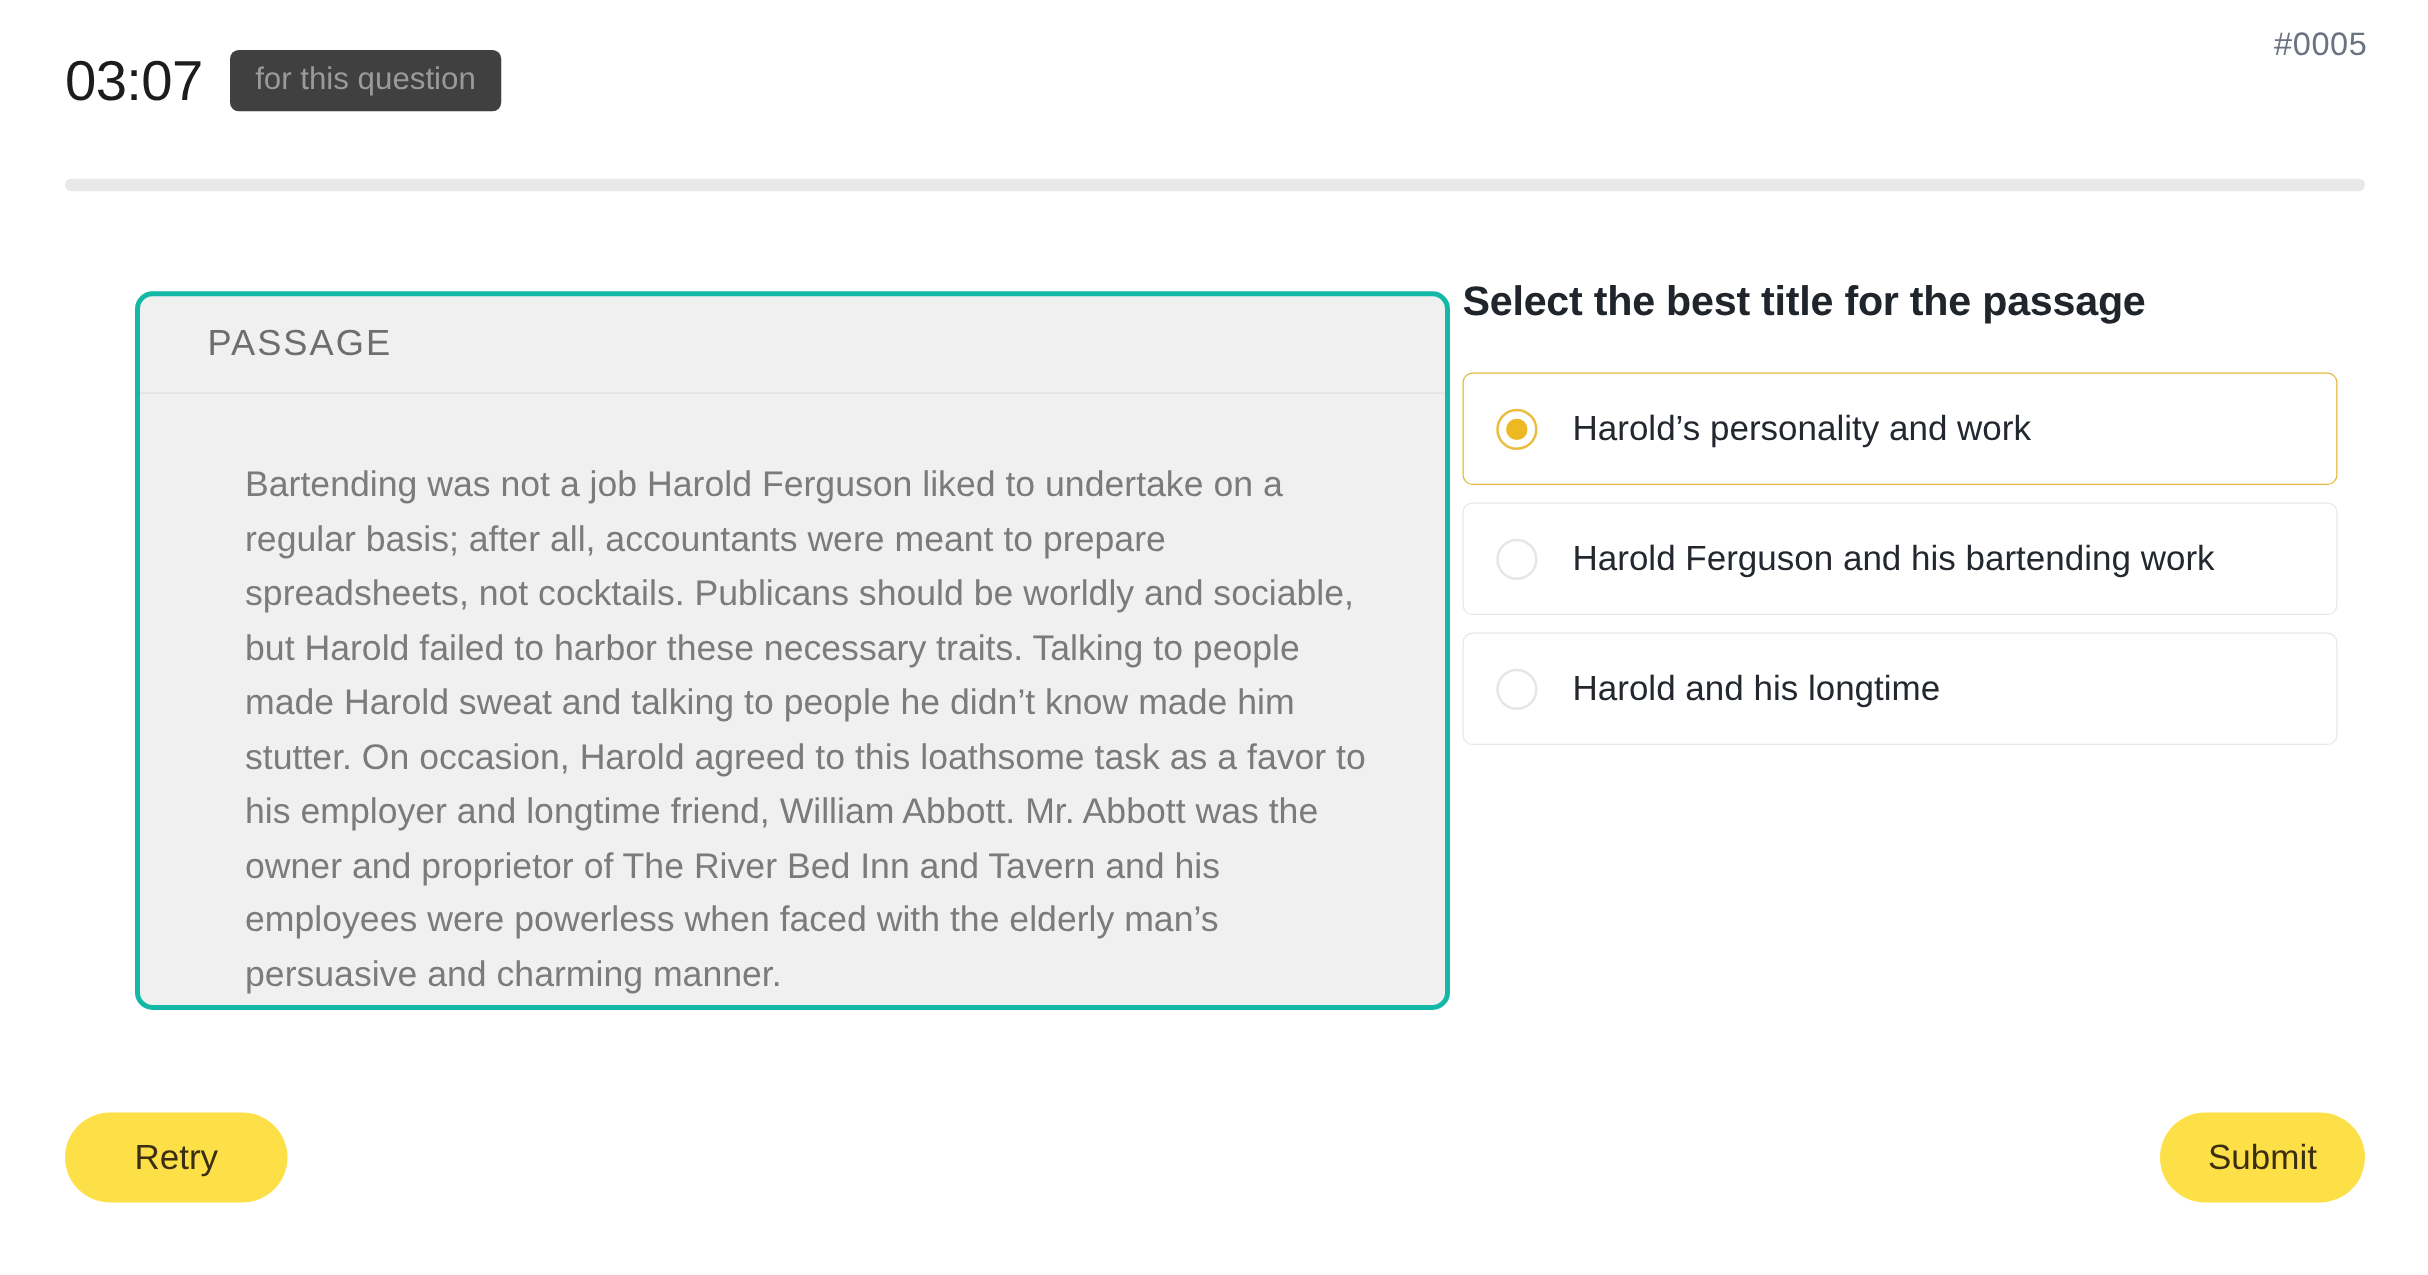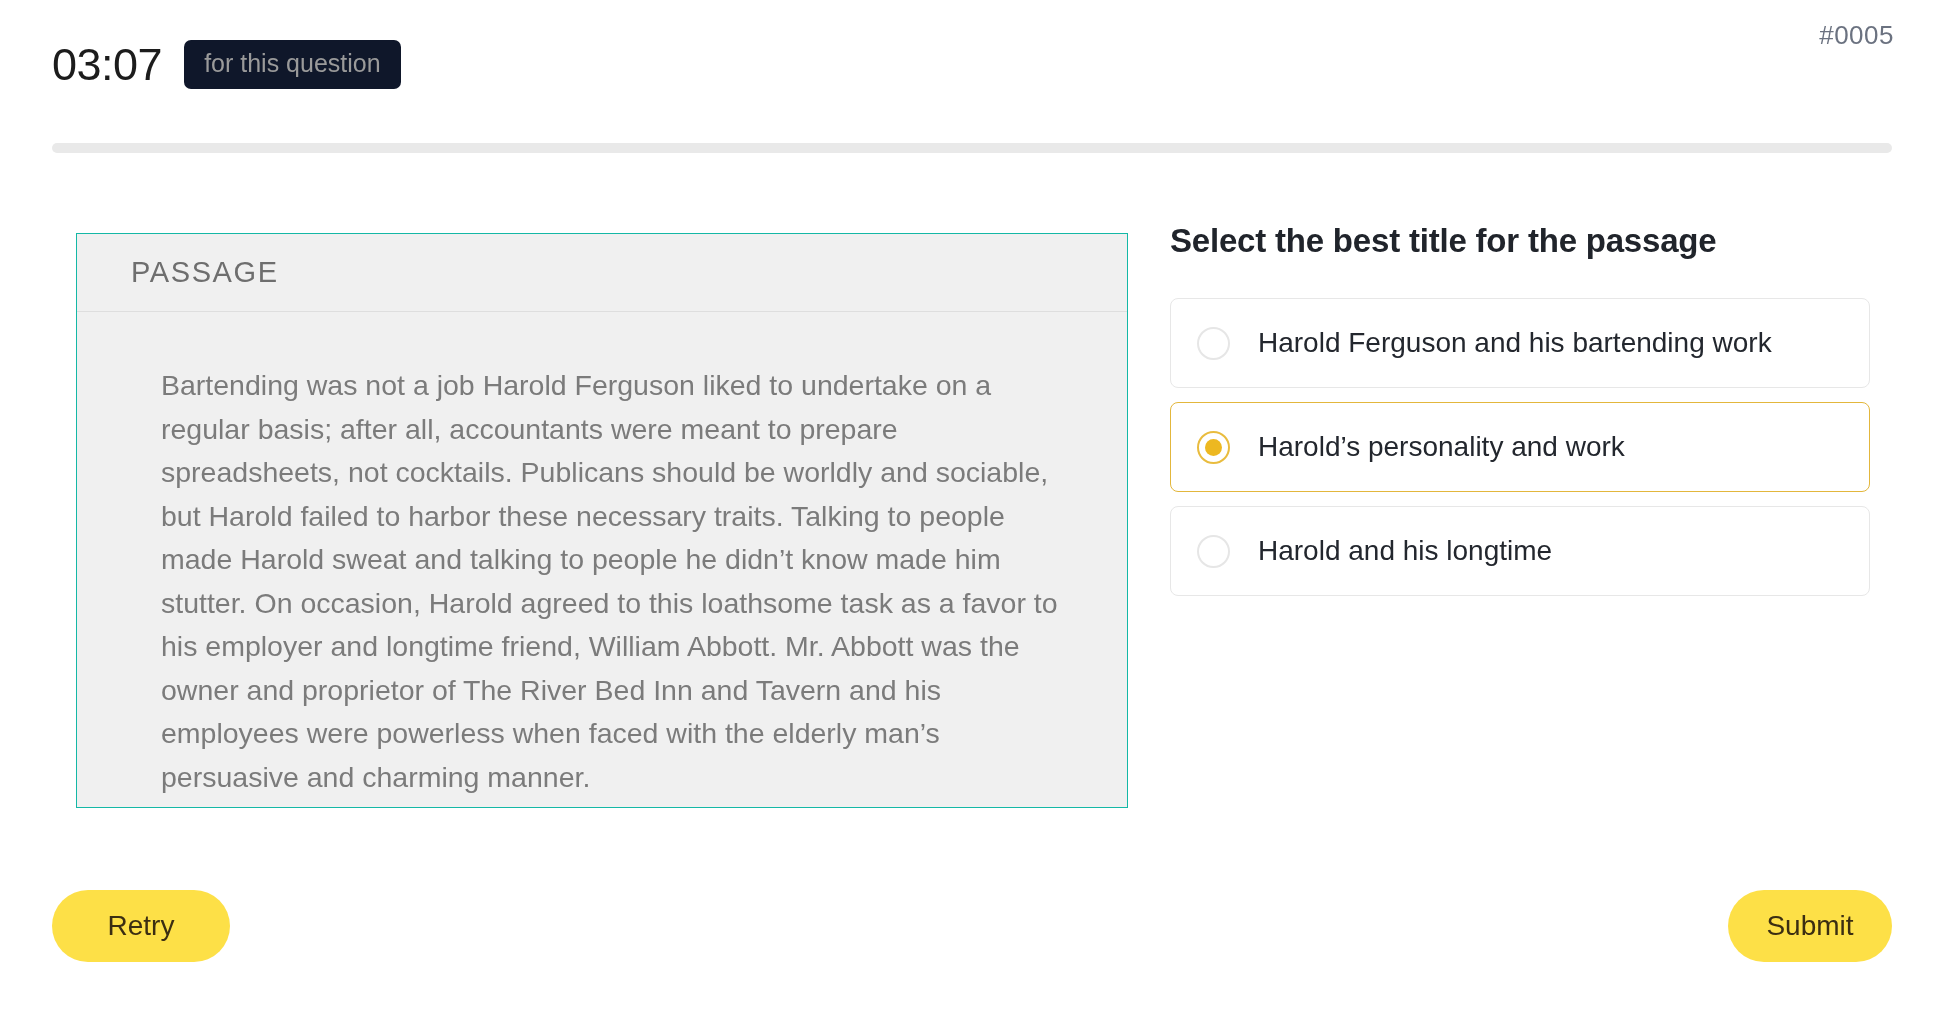--- a/index.html
+++ b/index.html
@@ -34,21 +34,21 @@
     gap: 22px;
   }
   .timer-value {
     font-size: 45px;
     line-height: 1;
     color: #1c1c1c;
     letter-spacing: -0.5px;
     font-weight: 400;
   }
   .timer-badge {
-    background: #0f172a;
+    background: #404040;
     color: #9a9a9a;
     border-radius: 7px;
     padding: 11px 20px 13px 20px;
     font-size: 25px;
     line-height: 1;
   }
   .question-id {
     position: absolute;
     right: 48px;
     top: 20px;
@@ -77,27 +77,27 @@
     position: absolute;
     left: 0;
     top: 150px;
     width: 1942px;
     height: 870px;
   }
 
   
   .passage-card {
     position: absolute;
-    left: 76px;
+    left: 108px;
     top: 83px;
     width: 1052px;
     height: 575px;
     background: #f0f0f0;
-    border: 1px solid #14b8a6;
-    border-radius: 0;
+    border: 4px solid #14b8a6;
+    border-radius: 14px;
     box-sizing: border-box;
   }
   .passage-head {
     height: 78px;
     border-bottom: 1px solid #dedede;
     display: flex;
     align-items: center;
     padding-left: 54px;
     box-sizing: border-box;
   }
@@ -227,30 +227,30 @@
       <span class="passage-head-label">PASSAGE</span>
     </div>
     <div class="passage-body">Bartending was not a job Harold Ferguson liked to undertake on a regular basis; after all, accountants were meant to prepare spreadsheets, not cocktails. Publicans should be worldly and sociable, but Harold failed to harbor these necessary traits. Talking to people made Harold sweat and talking to people he didn’t know made him stutter. On occasion, Harold agreed to this loathsome task as a favor to his employer and longtime friend, William Abbott. Mr. Abbott was the owner and proprietor of The River Bed Inn and Tavern and his employees were powerless when faced with the elderly man’s persuasive and charming manner.</div>
   </div>
 
   <div class="question-col">
     <h1 class="question-title">Select the best title for the passage</h1>
 
     <div class="options">
 
+      <div class="option selected">
+        <span class="radio"></span>
+        <span class="option-label">Harold’s personality and work</span>
+      </div>
+
       <div class="option">
         <span class="radio"></span>
         <span class="option-label">Harold Ferguson and his bartending work</span>
       </div>
 
-      <div class="option selected">
-        <span class="radio"></span>
-        <span class="option-label">Harold’s personality and work</span>
-      </div>
-
       <div class="option">
         <span class="radio"></span>
         <span class="option-label">Harold and his longtime</span>
       </div>
 
 
     </div>
   </div>
 </div>
 

